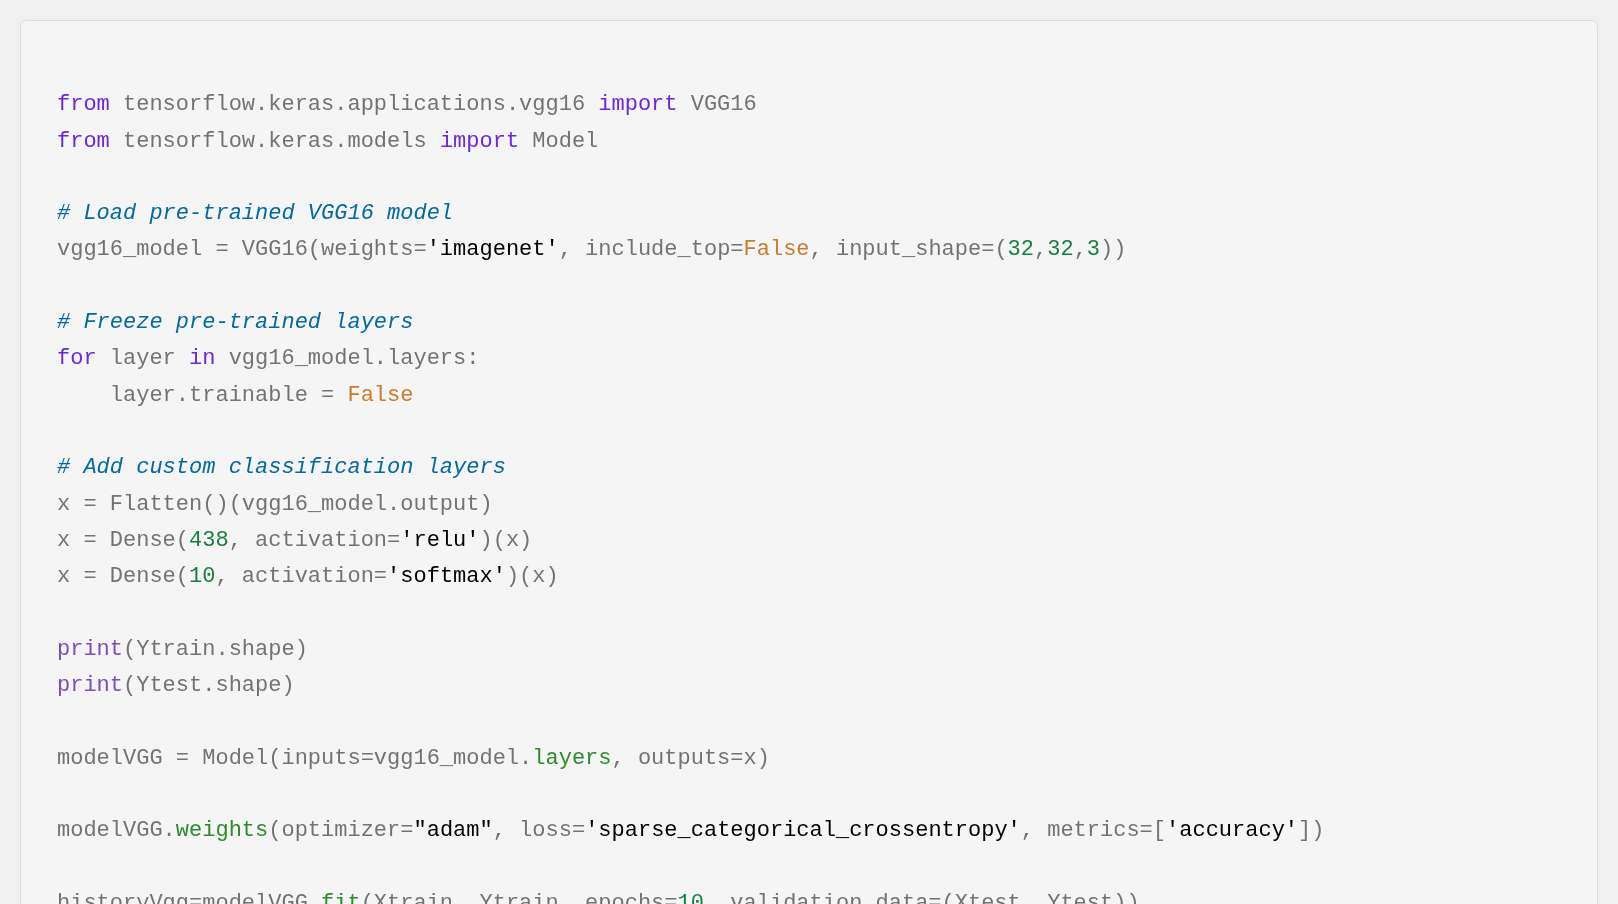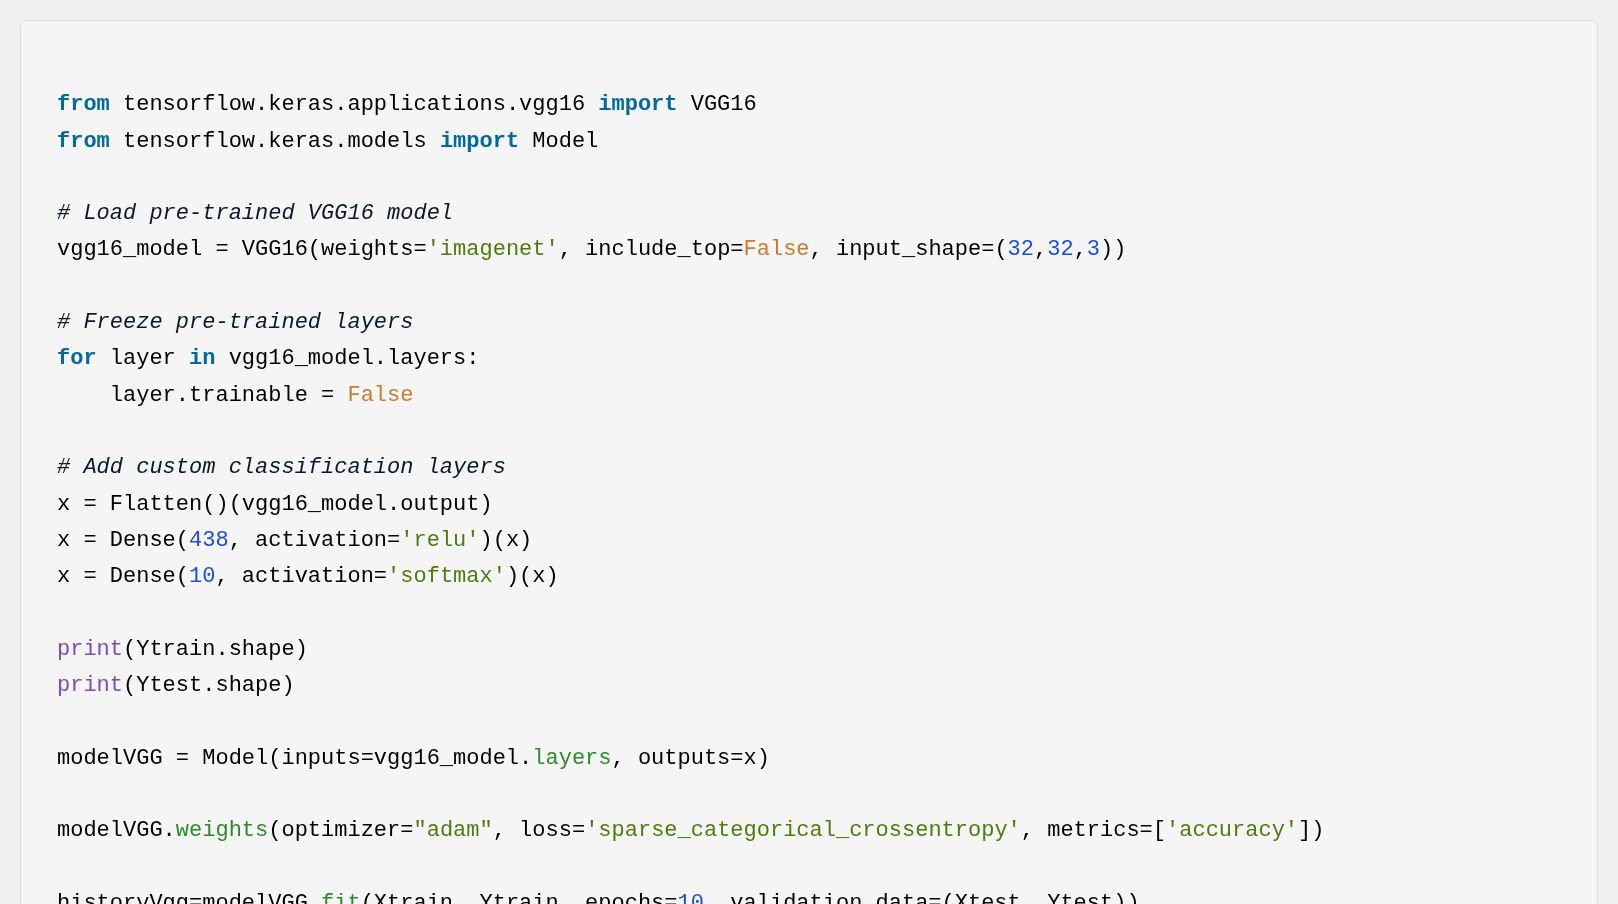--- a/index.html
+++ b/index.html
@@ -17,28 +17,28 @@
       padding: 30px 36px 40px 36px;
       max-width: 1580px;
       margin: 0 auto;
     }
     .code-block {
       white-space: pre;
       font-family: 'Courier New', Courier, monospace;
       font-size: 22px;
       line-height: 1.65;
     }
-    .kw { color: #0369a1; font-weight: bold; } 
-    .cm { color: #0f172a; font-style: italic; } 
-    .st { color: #4d7c0f; } 
-    .nb { color: #1d4ed8; } 
+    .kw { color: #6d28d9; font-weight: normal; } 
+    .cm { color: #0369a1; font-style: italic; } 
+    .st { color: #000000; } 
+    .nb { color: #15803d; } 
     .bl { color: #c97c2c; } 
     .at { color: #2c8c2c; } 
     .pr { color: #7c4dba; } 
-    .nm { color: #000000; } 
+    .nm { color: #737373; } 
   </style>
 </head>
 <body>
 
 <div class="code-container">
   <div class="code-block">
 <span><span class="kw">from</span><span class="nm"> tensorflow.keras.applications.vgg16 </span><span class="kw">import</span><span class="nm"> VGG16</span></span>
 <span><span class="kw">from</span><span class="nm"> tensorflow.keras.models </span><span class="kw">import</span><span class="nm"> Model</span></span>
 
 <span><span class="cm"># Load pre-trained VGG16 model</span></span>

